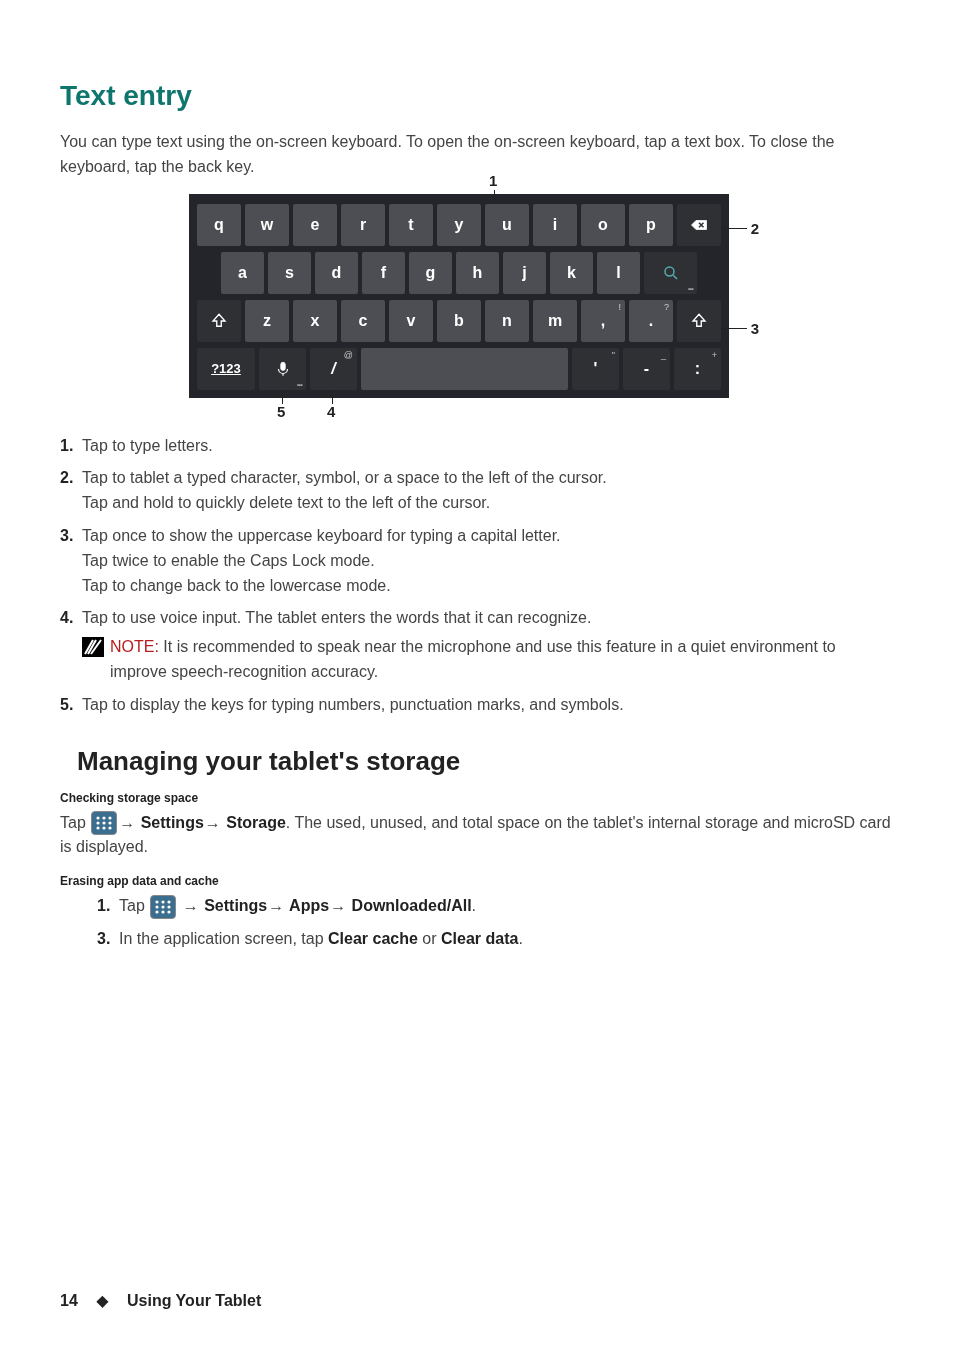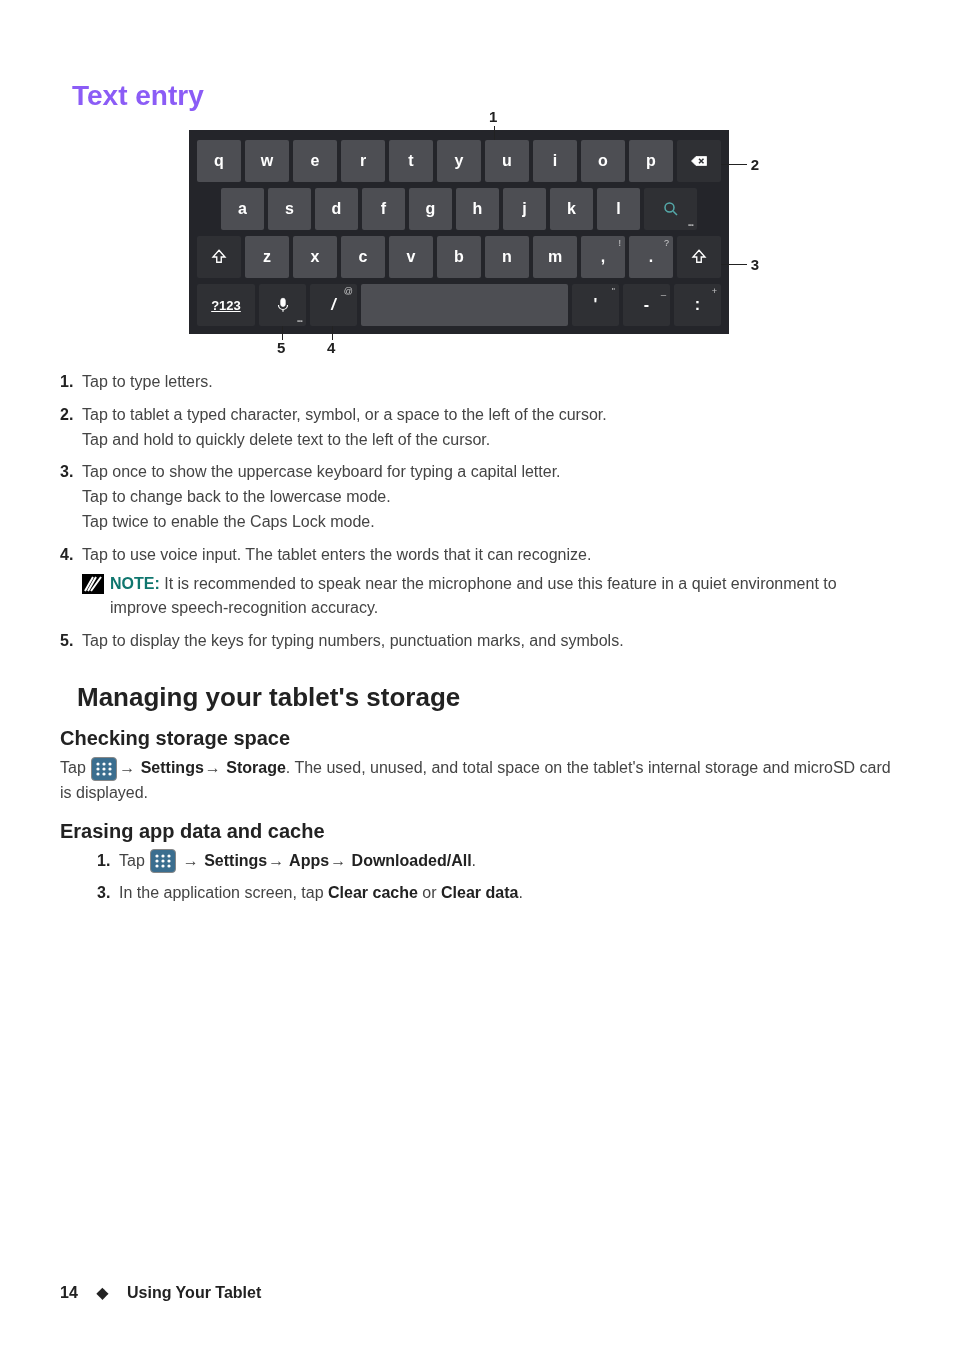--- a/index.html
+++ b/index.html
@@ -12,31 +12,31 @@
   .page {
     width: 954px;
     min-height: 1354px;
     box-sizing: border-box;
     padding: 80px 60px 50px 60px;
     position: relative;
   }
   h1 {
     font-size: 28px;
     font-weight: 700;
-    margin: 0 0 18px 12px;
-    color: #8b5cf6;
+    margin: 0 0 18px 0;
+    color: #0f766e;
   }
   h2 {
     font-size: 26px;
     font-weight: 700;
     margin: 28px 0 14px 17px;
     color: #222;
   }
   h3 {
-    font-size: 20px;
+    font-size: 12px;
     font-weight: 700;
     margin: 14px 0 6px 0;
     color: #222;
   }
   p, li {
     font-size: 16px;
     line-height: 1.55;
     color: #444;
   }
   p { margin: 6px 0 14px 0; }
@@ -64,21 +64,21 @@
     width: 22px;
     height: 20px;
     background: #000;
     position: relative;
     flex: 0 0 22px;
     margin-right: 6px;
     margin-top: 2px;
   }
   .note-icon svg { width: 22px; height: 20px; display:block; }
   .note-text { flex: 1; }
-  .note-label { font-weight: 700; color:#0f766e; }
+  .note-label { font-weight: 400; color:#b91c1c; }
   .apps-icon {
     display: inline-flex;
     width: 24px;
     height: 22px;
     background: #3b6e8f;
     border: 1px solid #888;
     border-radius: 4px;
     vertical-align: middle;
     align-items: center;
     justify-content: center;
@@ -156,34 +156,35 @@
   .c2-label { top: 26px; right: -30px; }
   .c2-line  { top: 34px; right: -18px; width: 40px; height: 1px; }
   .c3-label { top: 126px; right: -30px; }
   .c3-line  { top: 134px; right: -18px; width: 40px; height: 1px; }
   .c4-label { bottom: -22px; left: 138px; }
   .c4-line  { bottom: -6px; left: 143px; width: 1px; height: 20px; }
   .c5-label { bottom: -22px; left: 88px; }
   .c5-line  { bottom: -6px; left: 93px; width: 1px; height: 20px; }
   .footer {
     position: absolute;
-    bottom: 52px;
+    bottom: 44px;
     left: 60px;
     font-size: 16px;
   }
   .footer .pn { font-weight: 700; color:#222; margin-right: 14px; }
   .footer .di { color:#222; margin-right: 14px; }
   .footer .sec { font-weight: 700; color:#222; }
 </style>
 </head>
 <body>
 
 <div class="page">
 
   <h1>Text entry</h1>
+  <p>You can type text using the on-screen keyboard. To open the on-screen keyboard, tap a text box. To close the keyboard, tap the back key.</p>
 
   <div class="kb-wrap">
     <div class="kb" style="position:relative;">
       <span class="callout-label c1-label">1</span>
       <span class="callout-line c1-line"></span>
       <span class="callout-label c2-label">2</span>
       <span class="callout-line c2-line"></span>
       <span class="callout-label c3-label">3</span>
       <span class="callout-line c3-line"></span>
       <span class="callout-label c4-label">4</span>
@@ -292,22 +293,22 @@
   <ol class="ol-main">
     <li>
       <span class="num">1.</span><span>Tap to type letters.</span>
     </li>
     <li>
       <span class="num">2.</span><span>Tap to tablet a typed character, symbol, or a space to the left of the cursor.</span>
       <span class="sub">Tap and hold to quickly delete text to the left of the cursor.</span>
     </li>
     <li>
       <span class="num">3.</span><span>Tap once to show the uppercase keyboard for typing a capital letter.</span>
+      <span class="sub">Tap twice to enable the Caps Lock mode.</span>
       <span class="sub">Tap to change back to the lowercase mode.</span>
-      <span class="sub">Tap twice to enable the Caps Lock mode.</span>
     </li>
     <li>
       <span class="num">4.</span><span>Tap to use voice input. The tablet enters the words that it can recognize.</span>
       <div class="note-row">
         <span class="note-icon">
           <svg viewBox="0 0 22 20">
               <rect width="22" height="20" fill="#000"></rect>
               <path d="M3 17 L11 3 M6 17 L14 3 M9 17 L19 3" stroke="#fff" stroke-width="2"></path>
             </svg>
         </span>

